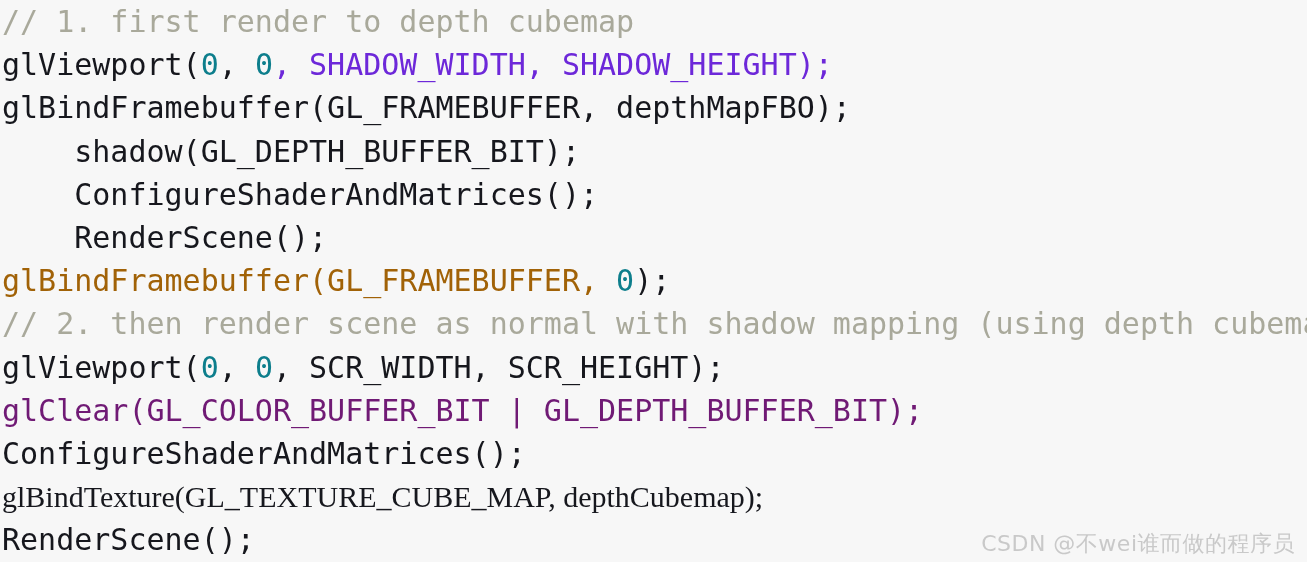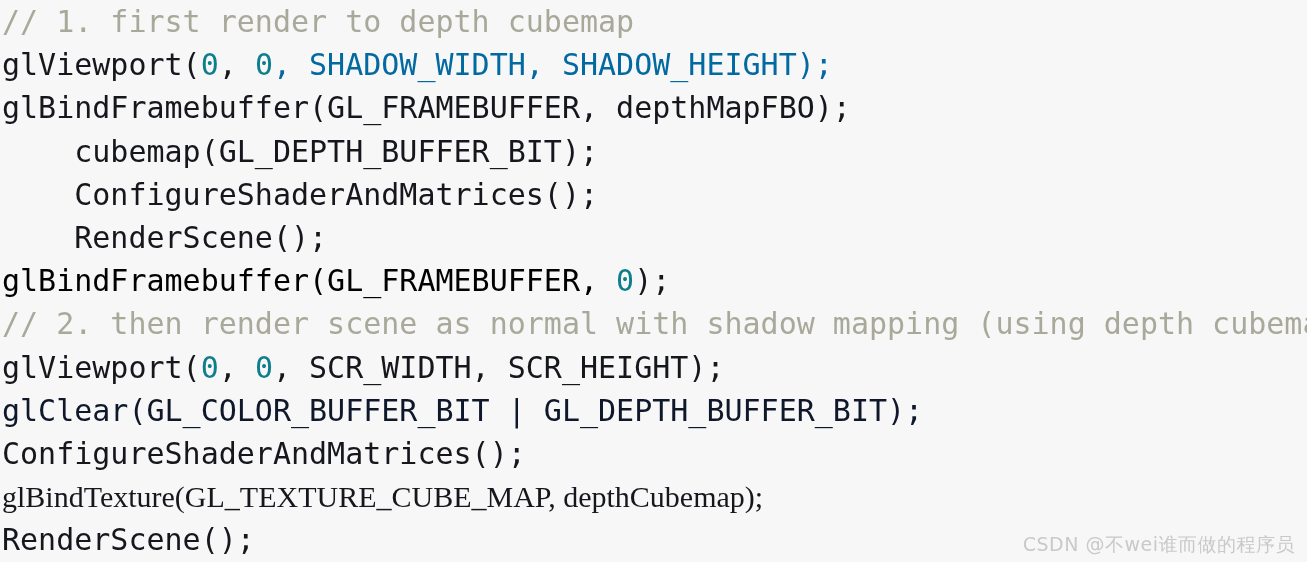--- a/index.html
+++ b/index.html
@@ -40,39 +40,39 @@
   
   .tok-plain   { color: #16171d; }
   .tok-comment { color: #a9a99b; }
   .tok-number  { color: #0d7e8c; }
 
   #watermark {
     position: absolute;
     right: 12px;
     bottom: 6px;
     font-family: "DejaVu Sans", sans-serif;
-    font-size: 19px;
+    font-size: 22px;
     color: #c9c9c9;
     letter-spacing: 0.5px;
     white-space: nowrap;
     line-height: 24px;
   }
 </style>
 </head>
 <body>
 
 <div id="code-block" style="background: rgb(247, 247, 247);">
     <div class="code-line"><span class="tok-comment" style="color: rgb(169, 169, 155);">// 1. first render to depth cubemap</span></div>
-    <div class="code-line"><span class="tok-plain" style="color: rgb(22, 23, 29);">glViewport(</span><span class="tok-number" style="color: rgb(13, 126, 140);">0</span><span class="tok-plain" style="color: rgb(22, 23, 29);">, </span><span class="tok-number" style="color: rgb(13, 126, 140);">0</span><span class="tok-plain" style="color: #0369a1;">, SHADOW_WIDTH, SHADOW_HEIGHT);</span></div>
+    <div class="code-line"><span class="tok-plain" style="color: rgb(22, 23, 29);">glViewport(</span><span class="tok-number" style="color: rgb(13, 126, 140);">0</span><span class="tok-plain" style="color: rgb(22, 23, 29);">, </span><span class="tok-number" style="color: rgb(13, 126, 140);">0</span><span class="tok-plain" style="color: #6d28d9;">, SHADOW_WIDTH, SHADOW_HEIGHT);</span></div>
     <div class="code-line"><span class="tok-plain" style="color: rgb(22, 23, 29); margin-top: 38px;">glBindFramebuffer(GL_FRAMEBUFFER, depthMapFBO);</span></div>
-    <div class="code-line"><span class="tok-plain" style="color: rgb(22, 23, 29);">    cubemap(GL_DEPTH_BUFFER_BIT);</span></div>
+    <div class="code-line"><span class="tok-plain" style="color: rgb(22, 23, 29);">    shadow(GL_DEPTH_BUFFER_BIT);</span></div>
     <div class="code-line"><span class="tok-plain" style="color: rgb(22, 23, 29);">    ConfigureShaderAndMatrices();</span></div>
     <div class="code-line"><span class="tok-plain" style="color: rgb(22, 23, 29);">    RenderScene();</span></div>
-    <div class="code-line"><span class="tok-plain" style="color: #000000;">glBindFramebuffer(GL_FRAMEBUFFER, </span><span class="tok-number" style="color: rgb(13, 126, 140);">0</span><span class="tok-plain" style="color: rgb(22, 23, 29);">);</span></div>
+    <div class="code-line"><span class="tok-plain" style="color: #a16207;">glBindFramebuffer(GL_FRAMEBUFFER, </span><span class="tok-number" style="color: rgb(13, 126, 140);">0</span><span class="tok-plain" style="color: rgb(22, 23, 29);">);</span></div>
     <div class="code-line"><span class="tok-comment" style="color: rgb(169, 169, 155);">// 2. then render scene as normal with shadow mapping (using depth cubemap)</span></div>
     <div class="code-line"><span class="tok-plain" style="color: rgb(22, 23, 29);">glViewport(</span><span class="tok-number" style="color: rgb(13, 126, 140);">0</span><span class="tok-plain" style="color: rgb(22, 23, 29);">, </span><span class="tok-number" style="color: rgb(13, 126, 140);">0</span><span class="tok-plain" style="color: rgb(22, 23, 29);">, SCR_WIDTH, SCR_HEIGHT);</span></div>
-    <div class="code-line"><span class="tok-plain" style="color: #0f172a;">glClear(GL_COLOR_BUFFER_BIT | GL_DEPTH_BUFFER_BIT);</span></div>
+    <div class="code-line"><span class="tok-plain" style="color: #701a75;">glClear(GL_COLOR_BUFFER_BIT | GL_DEPTH_BUFFER_BIT);</span></div>
     <div class="code-line"><span class="tok-plain" style="color: rgb(22, 23, 29);">ConfigureShaderAndMatrices();</span></div>
     <div class="code-line"><span class="tok-plain" style="color: rgb(22, 23, 29); font-family: Liberation Serif, serif;">glBindTexture(GL_TEXTURE_CUBE_MAP, depthCubemap);</span></div>
     <div class="code-line"><span class="tok-plain" style="color: rgb(22, 23, 29);">RenderScene();</span></div>
   </div>
 
 <div id="watermark" style="color: rgb(201, 201, 201);">CSDN @不wei谁而做的程序员</div>
 
 </body></html>

